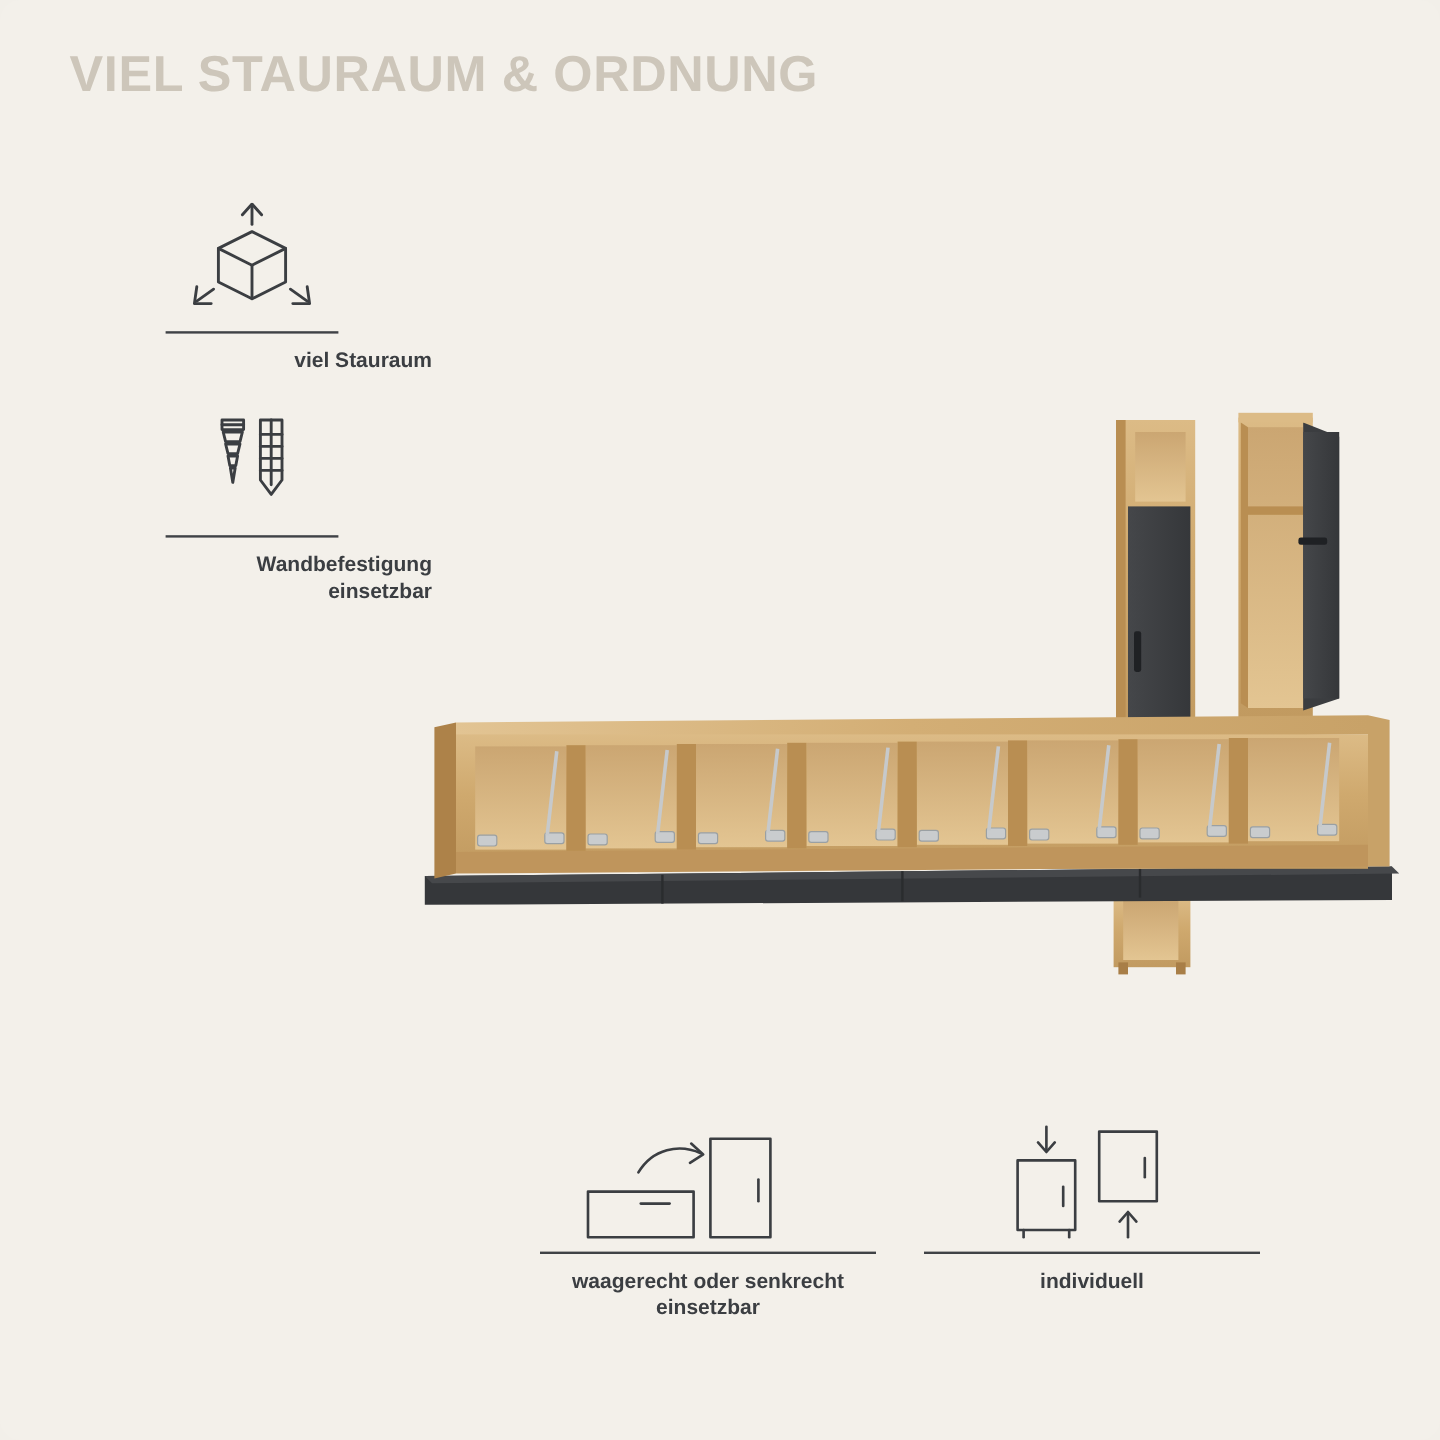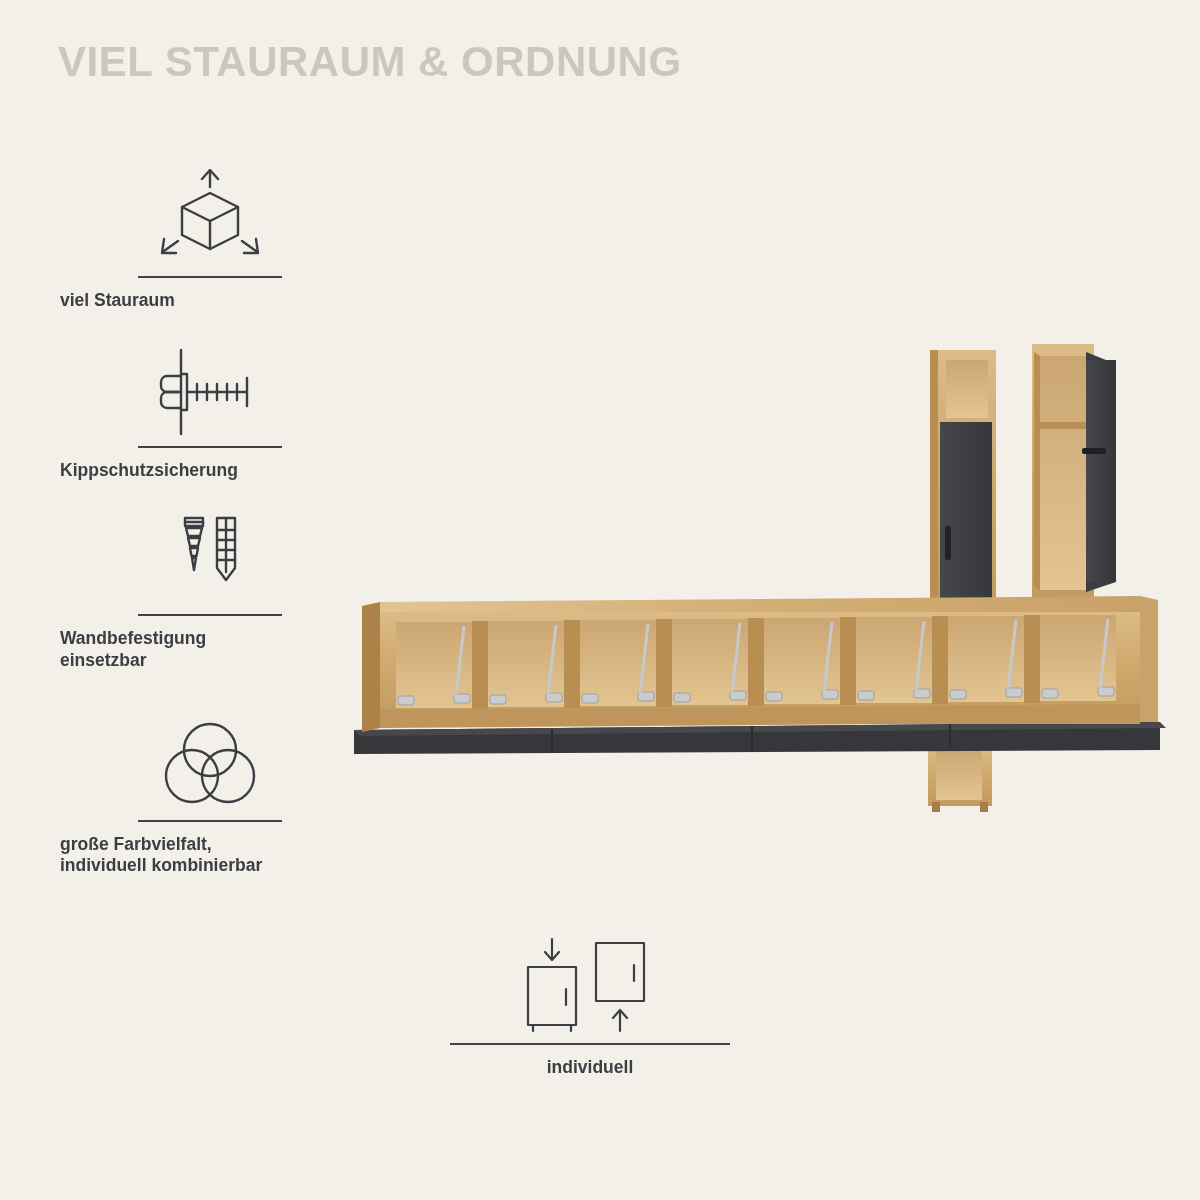--- a/index.html
+++ b/index.html
@@ -35,21 +35,21 @@
   .features {
     position: absolute;
     left: 60px;
     top: 168px;
     width: 300px;
   }
   .feature {
     position: relative;
     width: 300px;
     margin-bottom: 18px;
-    text-align: left;
+    text-align: right;
   }
   .feature .icon-wrap {
     height: 108px;
     display: flex;
     align-items: center;
     justify-content: center;
   }
   .feature .rule {
     width: 144px;
     height: 2px;
@@ -132,46 +132,20 @@
 
             <line x1="92" y1="72" x2="106" y2="82"></line>
             <polyline points="106,70 108,84 94,84"></polyline>
           </g>
         </svg>
       </div>
       <div class="rule"></div>
       <div class="caption">viel Stauraum</div>
     </div>
 
-    <div class="feature" id="feature-1">
-      <div class="icon-wrap">
-        <svg width="150" height="96" viewBox="0 0 150 96">
-          <g fill="none" stroke="#3b3e42" stroke-width="2.4" stroke-linecap="round" stroke-linejoin="round">
-
-            <line x1="46" y1="6" x2="46" y2="90"></line>
-
-            <path d="M46,32 h-14 a6,6 0 0 0 -6,6 v4 a6,6 0 0 0 6,6 h14"></path>
-            <path d="M46,30 h6 v36 h-6"></path>
-            <path d="M46,48 h-14 a6,6 0 0 0 -6,6 v4 a6,6 0 0 0 6,6 h14"></path>
-
-            <line x1="52" y1="48" x2="112" y2="48"></line>
-
-            <line x1="62" y1="40" x2="62" y2="56"></line>
-            <line x1="72" y1="40" x2="72" y2="56"></line>
-            <line x1="82" y1="40" x2="82" y2="56"></line>
-            <line x1="92" y1="40" x2="92" y2="56"></line>
-            <line x1="102" y1="40" x2="102" y2="56"></line>
-
-            <line x1="112" y1="34" x2="112" y2="62"></line>
-          </g>
-        </svg>
-      </div>
-      <div class="rule"></div>
-      <div class="caption">Kippschutzsicherung</div>
-    </div>
 
     <div class="feature" id="feature-2">
       <div class="icon-wrap">
         <svg width="110" height="100" viewBox="0 0 110 100">
           <g fill="none" stroke="#3b3e42" stroke-width="2.4" stroke-linecap="round" stroke-linejoin="round">
 
             <path d="M30,8 h18 v8 h-18 z"></path>
             <path d="M31,18 h16 l-2,8 h-12 z"></path>
             <path d="M33,28 h12 l-2,8 h-8 z"></path>
             <path d="M35,38 h8 l-1.5,8 h-5 z"></path>
@@ -185,38 +159,44 @@
             <line x1="62" y1="40" x2="80" y2="40"></line>
             <line x1="62" y1="50" x2="80" y2="50"></line>
           </g>
         </svg>
       </div>
       <div class="rule"></div>
       <div class="caption">Wandbefestigung</div>
       <div class="caption">einsetzbar</div>
     </div>
 
-    <div class="feature" id="feature-3">
+  </div>
+
+  <div class="bottom-features">
+
+    <div class="bfeature">
       <div class="icon-wrap">
-        <svg width="124" height="104" viewBox="0 0 124 104">
-          <g fill="none" stroke="#3b3e42" stroke-width="2.4">
-            <circle cx="62" cy="36" r="26"></circle>
-            <circle cx="44" cy="62" r="26"></circle>
-            <circle cx="80" cy="62" r="26"></circle>
+        <svg width="220" height="104" viewBox="0 0 220 104">
+          <g fill="none" stroke="#3b3e42" stroke-width="2.2" stroke-linecap="round" stroke-linejoin="round">
+
+            <rect x="10" y="62" width="88" height="38"></rect>
+            <line x1="54" y1="72" x2="78" y2="72"></line>
+
+            <rect x="112" y="18" width="50" height="82"></rect>
+            <line x1="152" y1="52" x2="152" y2="70"></line>
+
+            <path d="M52,46 C64,26 86,22 104,30"></path>
+            <polyline points="96,22 106,31 95,38"></polyline>
           </g>
         </svg>
       </div>
       <div class="rule"></div>
-      <div class="caption">große Farbvielfalt,</div>
-      <div class="caption">individuell kombinierbar</div>
+      <div class="caption">waagerecht oder senkrecht</div>
+      <div class="caption">einsetzbar</div>
     </div>
-  </div>
-
-  <div class="bottom-features">
-
 
     <div class="bfeature">
       <div class="icon-wrap">
         <svg width="220" height="104" viewBox="0 0 220 104">
           <g fill="none" stroke="#3b3e42" stroke-width="2.2" stroke-linecap="round" stroke-linejoin="round">
 
             <rect x="48" y="36" width="48" height="58"></rect>
             <line x1="86" y1="58" x2="86" y2="74"></line>
             <line x1="53" y1="94" x2="53" y2="100"></line>
             <line x1="91" y1="94" x2="91" y2="100"></line>

